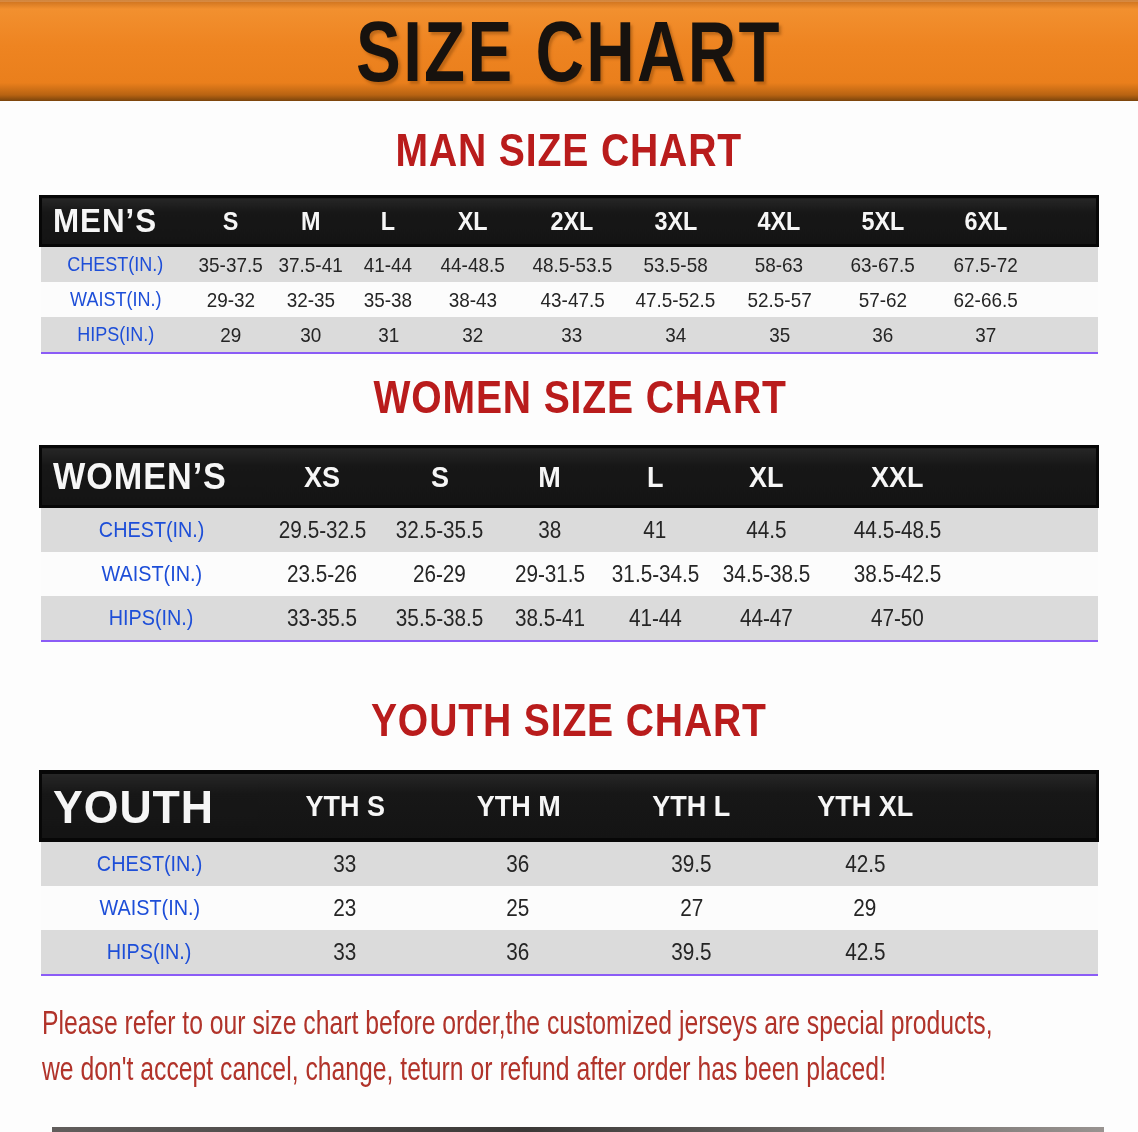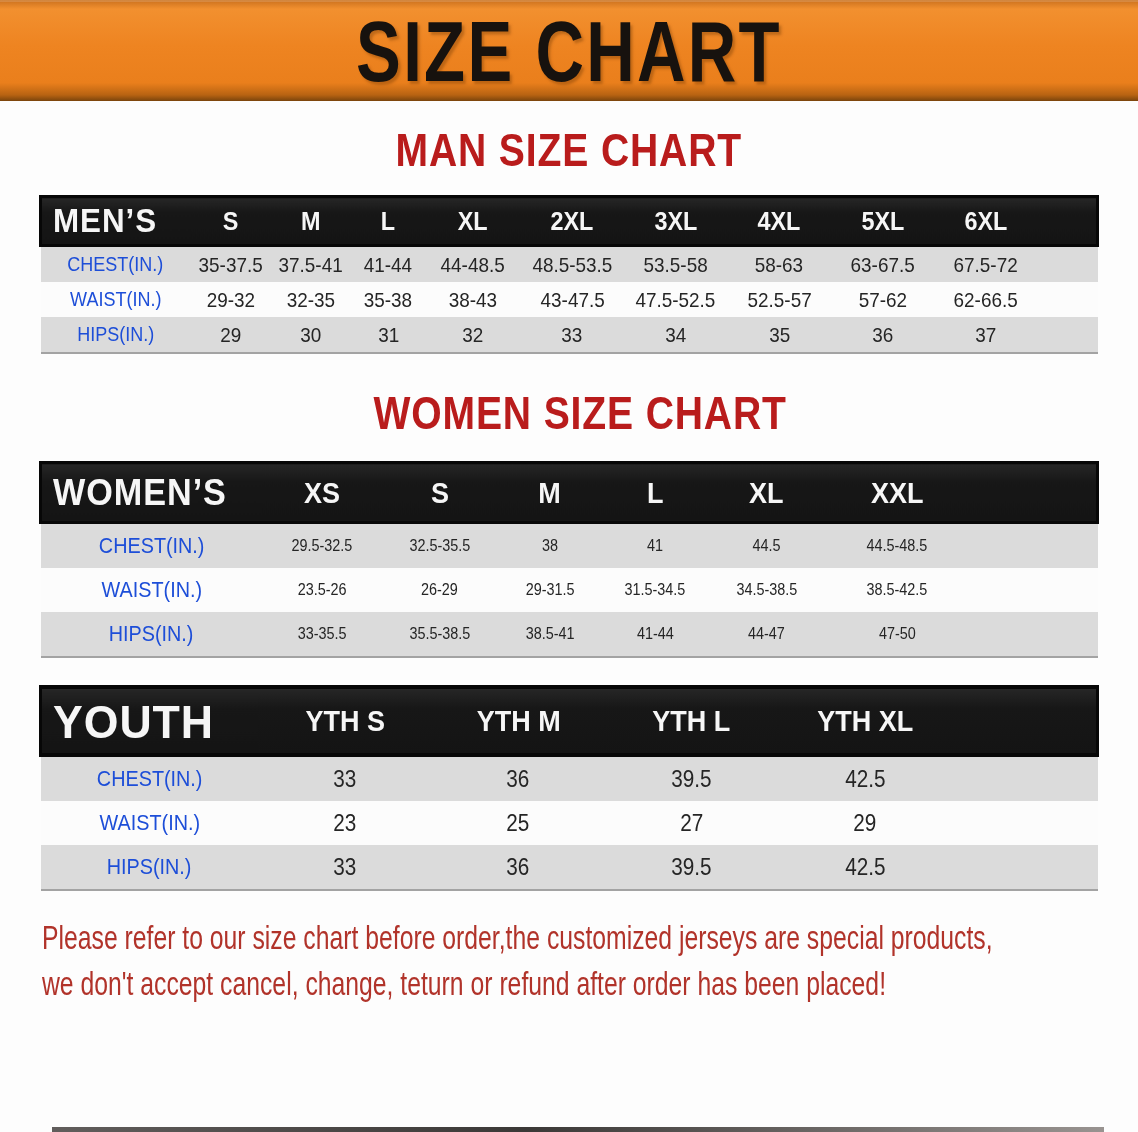--- a/index.html
+++ b/index.html
@@ -23,21 +23,21 @@
     transform:scaleX(.78);
     text-shadow:3px 3px 3px rgba(100,50,0,.35);
   }
   
   .section-title{
     margin:0;text-align:center;font-weight:700;color:#b91c1c;
     font-size:46px;line-height:46px;
   }
   .section-title>span{display:inline-block;transform:scaleX(.85);letter-spacing:1px;}
   .sec0 .section-title{margin-top:26px;}
-  .sec1 .section-title{margin-top:36px;padding-left:22px;}
+  .sec1 .section-title{margin-top:20px;padding-left:22px;}
   .sec2 .section-title{margin-top:55px;}
   
   .size-table{
     width:1060px;margin:0 auto;border-collapse:collapse;table-layout:fixed;
   }
   .sec0 .size-table{margin-top:22px;}
   .sec1 .size-table{margin-top:25px;}
   .sec2 .size-table{margin-top:27px;}
   .size-table th,.size-table td{
     padding:0;text-align:center;vertical-align:middle;white-space:nowrap;overflow:hidden;
@@ -49,31 +49,31 @@
     color:#f6f6f6;font-weight:600;
     border-top:3px solid #070707;border-bottom:3px solid #070707;
   }
   .size-table thead th:first-child{border-left:3px solid #070707;}
   .size-table thead th:last-child{border-right:3px solid #070707;}
   .size-table thead th.corner{text-align:left;padding-left:11px;font-weight:700;letter-spacing:1px;}
   .size-table thead th.corner .ct{transform:scaleX(.95);transform-origin:left center;}
   
   .size-table tbody tr:nth-child(odd){background:#dbdbdb;}
   .size-table tbody tr:nth-child(even){background:#fcfcfc;}
-  .size-table tbody tr:last-child td{border-bottom:2px solid #a3a3a3;}
+  .size-table tbody tr:last-child td{border-bottom:2px solid #8b5cf6;}
   .size-table tbody td{color:#252525;}
   .size-table tbody td.rowlabel{color:#1d4ed8;letter-spacing:0;}
   
   .tbl0 thead th{height:46px;font-size:26px;}
   .tbl0 thead th.corner{font-size:33px;}
   .tbl0 tbody td{height:35px;font-size:21px;}
   .tbl0 tbody td.rowlabel{font-size:20px;}
   .tbl1 thead th{height:57px;font-size:30px;}
   .tbl1 thead th.corner{font-size:36px;}
-  .tbl1 tbody td{height:44px;font-size:16px;}
+  .tbl1 tbody td{height:44px;font-size:23px;}
   .tbl1 tbody td.rowlabel{font-size:22px;}
   .tbl2 thead th{height:64px;font-size:30px;border-top-width:4px;border-bottom-width:4px;text-align:center;}
   .tbl2 thead th.corner{font-size:47px;}
   .tbl2 tbody td{height:44px;font-size:23px;}
   .tbl2 tbody td.rowlabel{font-size:22px;}
   
   .disclaimer{margin:24px 30px 0 42px;color:var(--warn,#b1332a);}
   .disclaimer .line{
     display:block;font-size:33px;line-height:46px;letter-spacing:0;
     transform:scaleX(.75);transform-origin:left center;white-space:nowrap;
@@ -224,20 +224,23 @@
           <td><span class="ct">41-44</span></td>
           <td><span class="ct">44-47</span></td>
           <td><span class="ct">47-50</span></td>
           <td class="spacer"></td>
         </tr>
       </tbody>
     </table>
 </section>
 
 <section class="sec2">
+  <h2 class="section-title">
+    <span>YOUTH SIZE CHART</span>
+  </h2>
   <table class="size-table tbl2">
       <colgroup>
         <col style="width: 20.6%;">
         <col style="width: 16.4%;">
         <col style="width: 16.4%;">
         <col style="width: 16.4%;">
         <col style="width: 16.4%;">
         <col>
       </colgroup>
       <thead>

